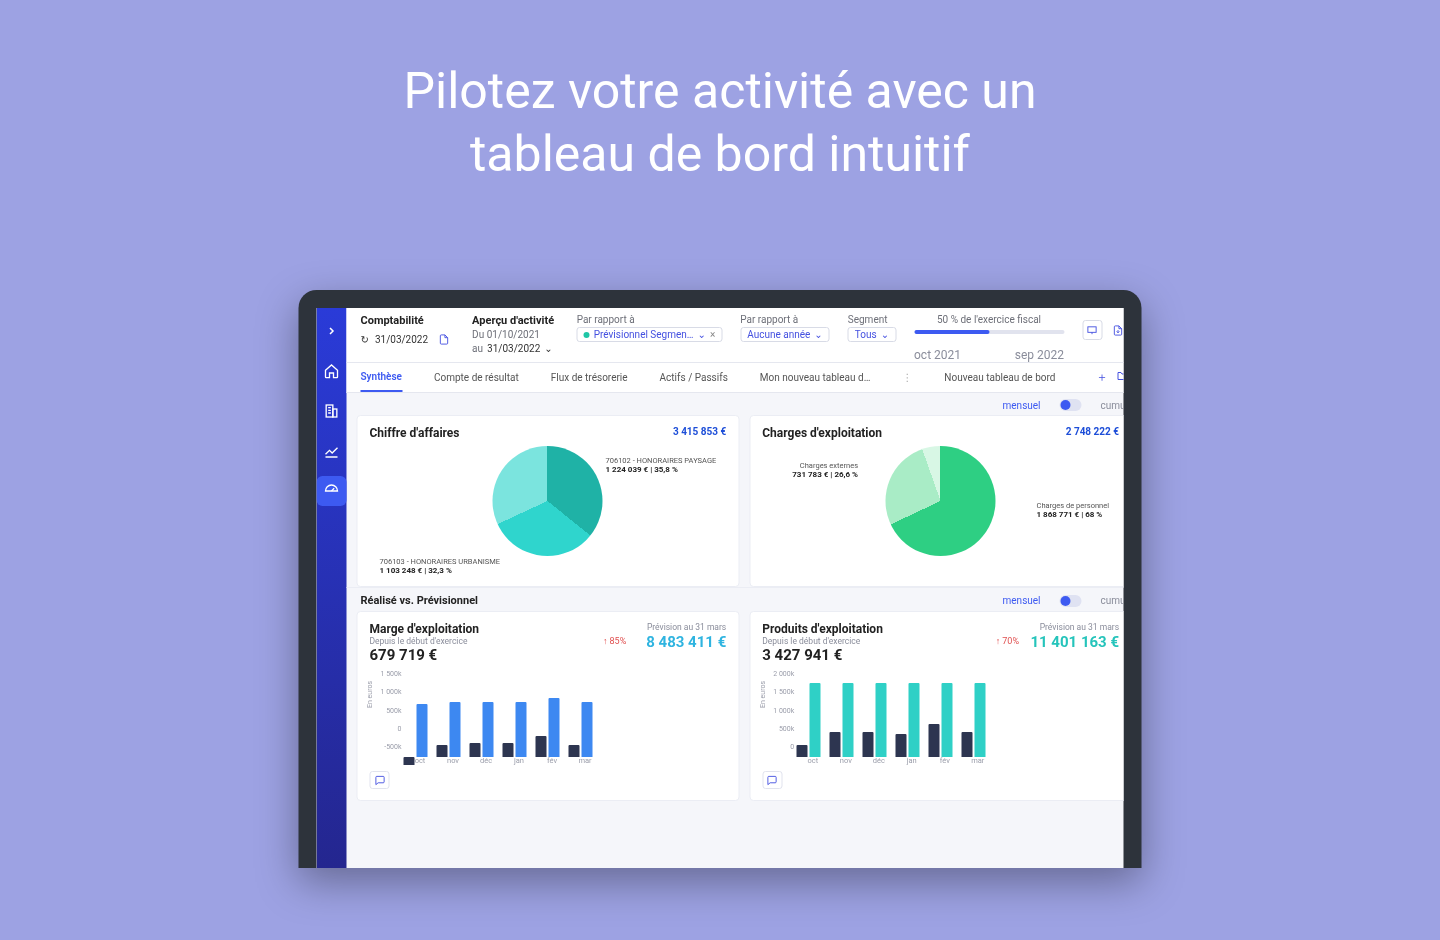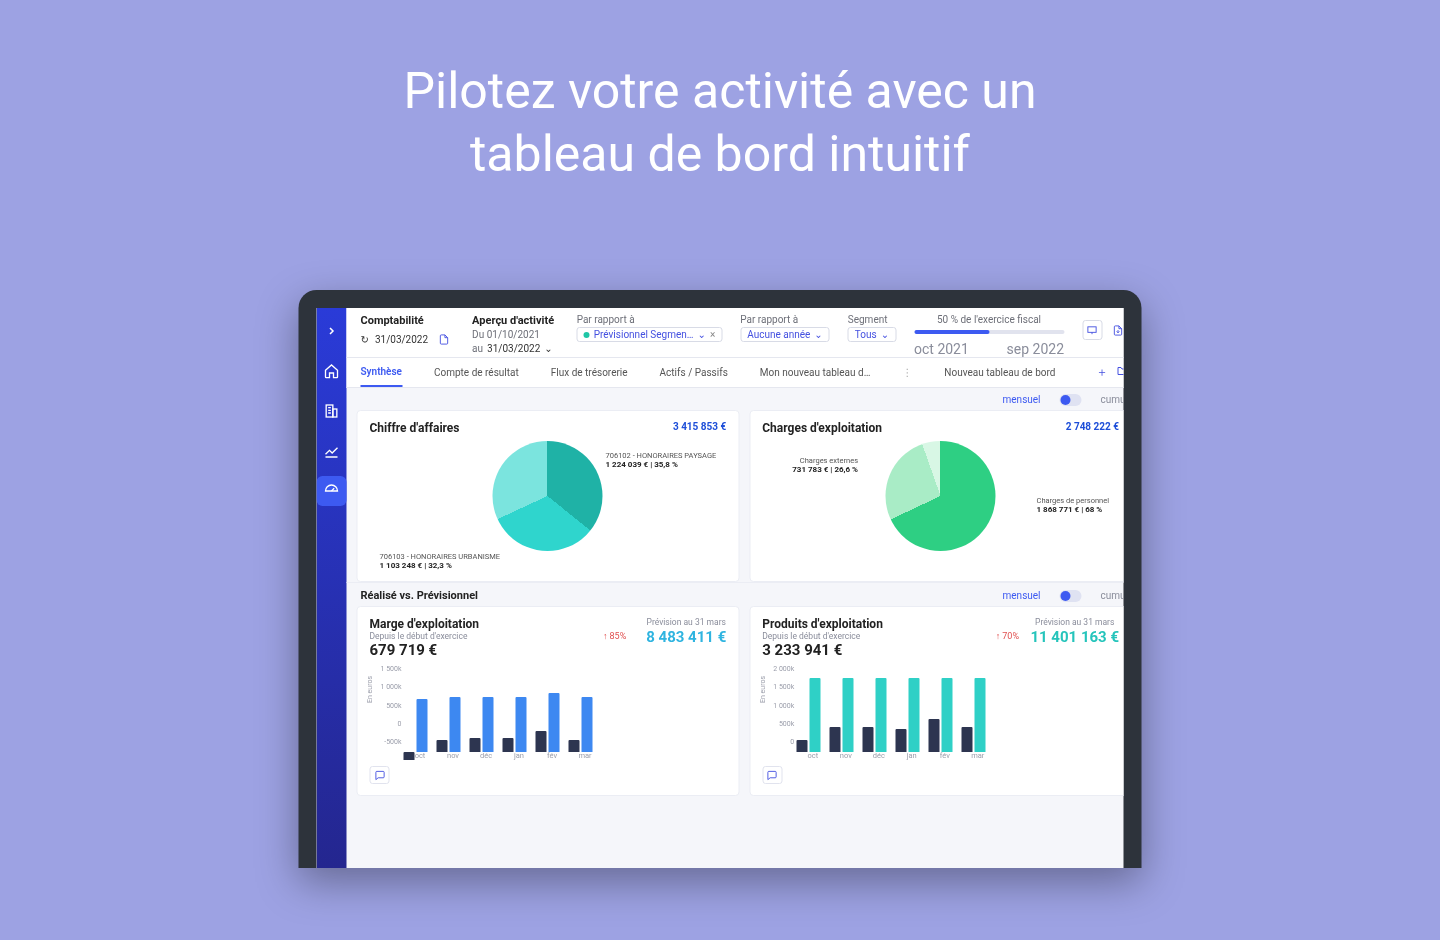--- a/index.html
+++ b/index.html
@@ -87,21 +87,21 @@
     padding: 1px 6px; font-size: 10px;
     color: #4450e0; cursor: pointer;
     white-space: nowrap;
     max-width: 170px; overflow: hidden;
   }
   .dropdown.plain { color:#333; border:none; padding-left:0;}
   .dropdown .dot { width:6px;height:6px;border-radius:50%;background:#1fc6a6;}
   .fiscal { width: 150px; }
   .fiscal .track { height:4px; background:#e1e3ee; border-radius:2px; margin-top:3px;}
   .fiscal .prog { height:4px; background:#3d5af1; border-radius:2px;}
-  .fiscal .lbls { display:flex; justify-content:space-between; font-size:14px; color:#8a8d9b; margin-top:5px;}
+  .fiscal .lbls { display:flex; justify-content:space-between; font-size:12px; color:#8a8d9b; margin-top:12px;}
   .righticons { margin-left:auto; display:flex; gap:6px; align-items:flex-start; padding-top:6px;}
   .icon-btn {
     width:20px;height:20px;border:1px solid #d8dbe6;border-radius:3px;
     display:flex;align-items:center;justify-content:center;
     font-size:11px;color:#4450e0;cursor:pointer;
   }
 
   
   .tabs {
     background:#fff;
@@ -120,21 +120,21 @@
   .tab-actions span { color:#4450e0; cursor:pointer; font-size:12px; }
 
   
   .togglebar {
     display:flex; justify-content:flex-end; align-items:center;
     padding:6px 14px 4px; font-size:10px; color:#8a8d9b;
   }
   .togglebar.sec { border-top:1px solid #ebedf4; }
   .togglebar strong { margin-right:auto; font-size:11px; color:#222; font-weight:700; }
   .toggle {
-    display:inline-flex; align-items:flex-start; gap:19px;
+    display:inline-flex; align-items:center; gap:19px;
   }
   .toggle .switch {
     width:22px;height:12px;border-radius:6px;background:#dfe2f2;
     position:relative;
   }
   .toggle .switch::after{
     content:"";position:absolute;left:1px;top:1px;width:10px;height:10px;
     border-radius:50%;background:#3d5af1;
   }
   .toggle .on { color:#3d5af1; }
@@ -159,21 +159,21 @@
   .pie-lbl {
     position:absolute; font-size:7.5px; color:#555; line-height:1.2;
   }
   .pie-lbl b { display:block; color:#222; font-size:8px;}
 
   
   .barcard .left { }
   .barcard .sub { font-size:8.5px; color:#8a8d9b; }
   .barcard .big { font-size:15px; font-weight:700; color:#222; }
   .barcard .right {
-    position:absolute; right:12px; top:10px; text-align:center;
+    position:absolute; right:12px; top:10px; text-align:right;
   }
   .barcard .right .sub { display:block; }
   .barcard .right .big2 { font-size:15px; font-weight:700; color:#2fb4e0; }
   .barcard .trend {
     position:absolute; right:112px; top:24px; font-size:9px; color:#e05050;
     display:flex; align-items:center; gap:2px;
   }
   .barcard .chart {
     margin-top:6px; height:95px; display:flex; align-items:center;
     padding-left:34px; position:relative; gap:9px;
@@ -466,21 +466,21 @@
               <svg width="11" height="11" viewBox="0 0 24 24" fill="none" stroke="#4450e0" stroke-width="2">
                   <path d="M21 15a2 2 0 0 1-2 2H8l-5 4V5a2 2 0 0 1 2-2h14a2 2 0 0 1 2 2z"></path>
                 </svg>
             </span>
           </div>
 
           <div class="card barcard">
             <div class="left">
               <h3>Produits d'exploitation</h3>
               <div class="sub">Depuis le début d'exercice</div>
-              <div class="big">3 233 941 €</div>
+              <div class="big">3 427 941 €</div>
             </div>
             <div class="trend">
               <span>↑</span>
                 <span>70%</span>
             </div>
             <div class="right">
               <span class="sub">Prévision au 31 mars</span>
               <span class="big2" style="color:#25c4bb;">11 401 163 €</span>
             </div>
             <div class="chart">

